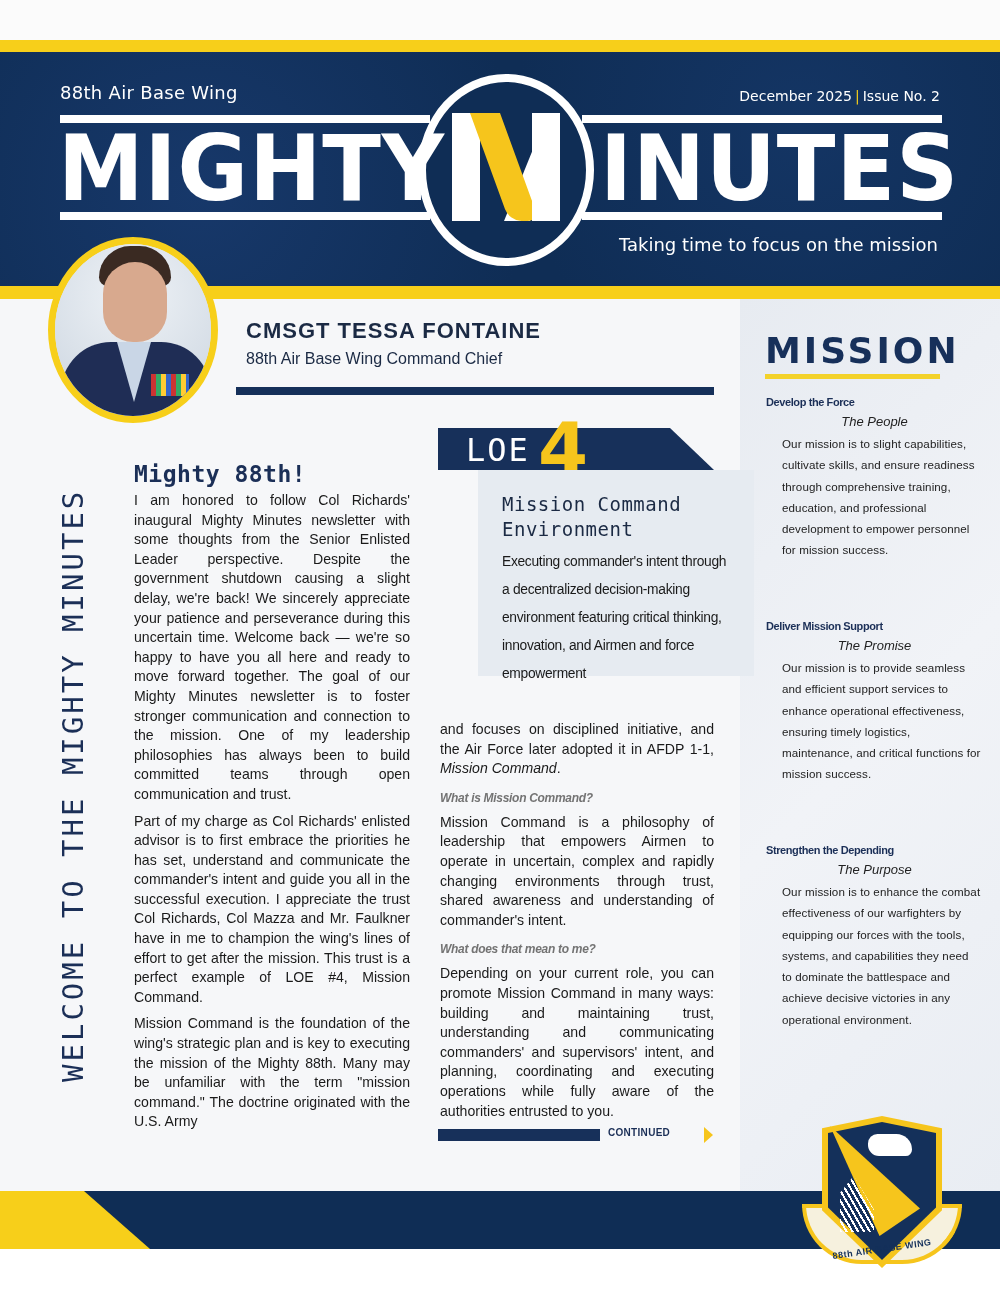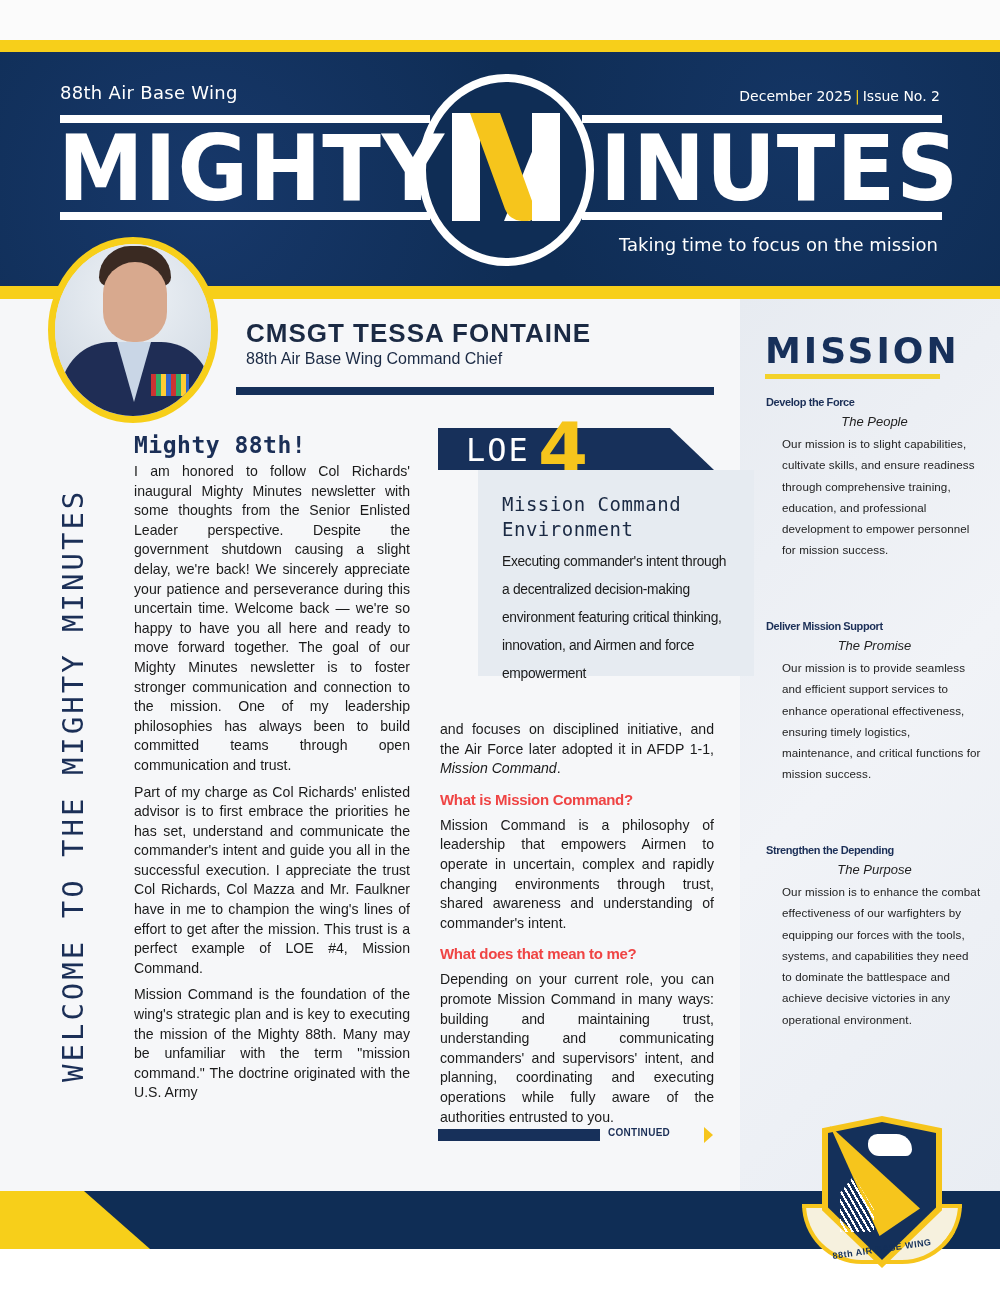--- a/index.html
+++ b/index.html
@@ -40,40 +40,40 @@
   .portrait .bg { position: absolute; inset: 0; background: radial-gradient(circle at 50% 30%, #eef2f6 0, #d5dde6 70%); }
   .portrait .hair { position: absolute; left: 44px; top: 2px; width: 72px; height: 40px; background: #3a2a22; border-radius: 36px 36px 10px 10px; }
   .portrait .face { position: absolute; left: 48px; top: 18px; width: 64px; height: 80px; background: #d8a98e; border-radius: 32px 32px 30px 30px; }
   .portrait .uniform { position: absolute; left: 6px; top: 98px; width: 150px; height: 100px; background: #1f2d55; border-radius: 50px 50px 0 0; }
   .portrait .shirt { position: absolute; left: 62px; top: 98px; width: 34px; height: 60px; background: #c9d6e6; clip-path: polygon(0 0, 100% 0, 50% 100%); }
   .portrait .ribbons { position: absolute; left: 96px; top: 130px; width: 38px; height: 22px; background: repeating-linear-gradient(90deg, #c33 0 5px, #3a6 5px 10px, #fc3 10px 15px, #36c 15px 20px); }
 
   .content-bg { position: absolute; left: 0; top: 299px; width: 740px; height: 892px; background: #f6f7f9; }
   .sidebar-bg { position: absolute; left: 740px; top: 299px; width: 260px; height: 892px; background: linear-gradient(135deg, #e7ebf1 0%, #f1f3f7 50%, #e9edf3 100%); }
 
-  .person-name { position: absolute; left: 246px; top: 318px; font-size: 26px; font-weight: bold; letter-spacing: 1px; color: #1b2a44; font-family: "Liberation Sans", sans-serif; }
+  .person-name { position: absolute; left: 246px; top: 318px; font-size: 22px; font-weight: bold; letter-spacing: 1px; color: #1b2a44; font-family: "Liberation Sans", sans-serif; }
   .person-title { position: absolute; left: 246px; top: 350px; font-size: 16px; color: #1b2a44; }
   .name-rule { position: absolute; left: 236px; top: 387px; width: 478px; height: 8px; background: #15305a; }
 
   .vertical-title { position: absolute; left: 56px; top: 1082px; transform: rotate(-90deg); transform-origin: left top; width: 600px; font-size: 29px; letter-spacing: 3px; color: #1b2f57; font-family: "DejaVu Sans Mono", monospace; white-space: nowrap; }
 
-  .col1 { position: absolute; left: 134px; top: 432px; width: 276px; }
+  .col1 { position: absolute; left: 134px; top: 461px; width: 276px; }
   .greeting { font-size: 23px; font-weight: bold; color: #1b2f57; font-family: "DejaVu Sans Mono", monospace; margin-bottom: 4px; letter-spacing: 0.5px; }
   .body-p { font-size: 14.1px; line-height: 19.6px; text-align: justify; color: #1a1a1a; margin-bottom: 7px; font-family: "Liberation Sans", sans-serif; }
 
   .loe-box { position: absolute; left: 438px; top: 428px; width: 276px; height: 248px; }
   .loe-head { position: absolute; left: 0; top: 0; width: 276px; height: 42px; background: #17305a; clip-path: polygon(0 0, 232px 0, 276px 42px, 0 42px); }
   .loe-label { position: absolute; left: 28px; top: 3px; font-size: 32px; color: #fff; font-family: "DejaVu Sans Mono", monospace; letter-spacing: 2px; }
   .loe-num { position: absolute; left: 100px; top: -16px; font-size: 72px; font-weight: bold; color: #f6c51c; font-family: "DejaVu Sans", sans-serif; line-height: 72px; }
   .loe-body { position: absolute; left: 0; top: 42px; width: 276px; height: 206px; background: #e6ebf1; padding: 22px 20px 0 24px; margin-left: 40px; }
   .loe-title { font-size: 19px; line-height: 25px; color: #1b2a44; font-family: "DejaVu Sans Mono", monospace; letter-spacing: 0.5px; margin-bottom: 6px; }
   .loe-desc { font-size: 13.8px; line-height: 28px; color: #1a1a1a; letter-spacing: -0.3px; }
 
   .col2 { position: absolute; left: 440px; top: 688px; width: 274px; margin-top: 32px; }
-  .subhead { font-size: 15px; font-weight: bold; color: #ef4444; margin: 12px 0 8px 0; letter-spacing: -0.3px; }
+  .subhead { font-size: 12px; font-weight: bold; color: #737373; margin: 12px 0 8px 0; letter-spacing: -0.3px; font-style: italic; }
   .body-p em { font-style: italic; }
 
   .continued { position: absolute; left: 438px; top: 1127px; width: 278px; height: 16px; }
   .continued .bar { position: absolute; left: 0; top: 2px; width: 162px; height: 12px; background: #17305a; }
   .continued .label { position: absolute; left: 170px; top: 0; font-size: 10px; font-weight: bold; color: #1b2f57; letter-spacing: 0.3px; }
   .continued .arrow { position: absolute; left: 266px; top: 0; width: 0; height: 0; border-top: 8px solid transparent; border-bottom: 8px solid transparent; border-left: 9px solid #f6c51c; }
 
   .mission-title { position: absolute; left: 765px; top: 330px; font-size: 36px; font-weight: bold; color: #17305a; letter-spacing: 3px; font-family: "DejaVu Sans", sans-serif; }
   .mission-rule { position: absolute; left: 765px; top: 374px; width: 175px; height: 5px; background: #f3d22a; }
   .mission-item { position: absolute; left: 766px; width: 215px; }

